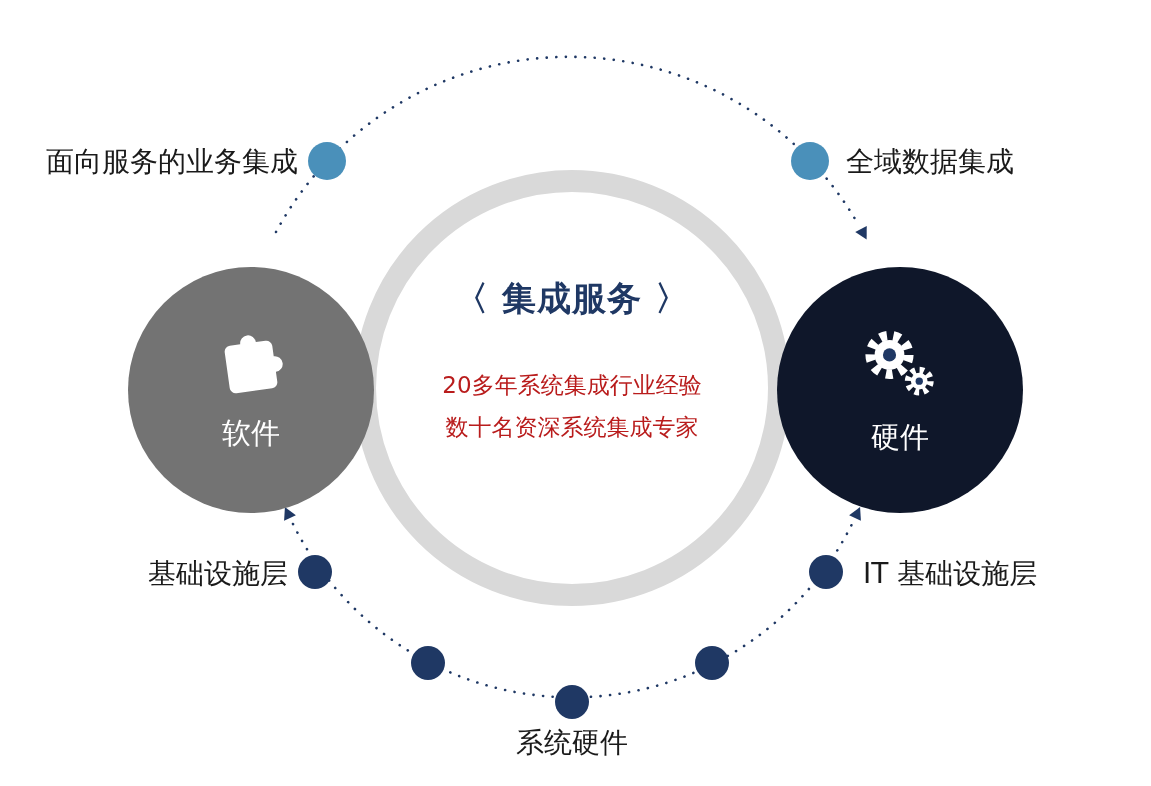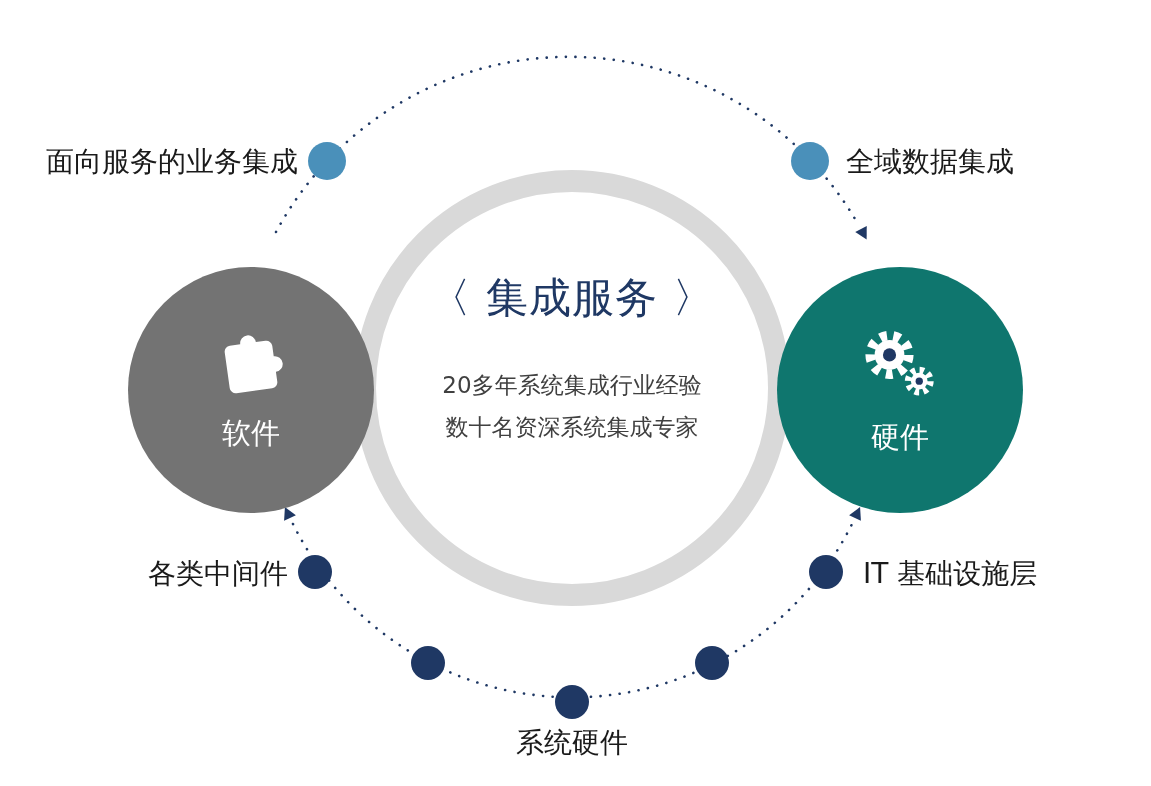--- a/index.html
+++ b/index.html
@@ -40,49 +40,49 @@
     left: 354px; top: 170px;
     width: 436px; height: 436px;
     padding-top: 106px;
     display: flex;
     flex-direction: column;
     align-items: center;
     text-align: center;
     z-index: 3;
   }
   .center-title {
-    font-size: 42px;
+    font-size: 34px;
     line-height: 44px;
-    font-weight: normal;
+    font-weight: bold;
     color: #1F3864;
     letter-spacing: 1px;
     margin-bottom: 44px;
     white-space: nowrap;
   }
   .center-sub {
     font-size: 23px;
     line-height: 42px;
-    color: #404040;
+    color: #b91c1c;
     white-space: nowrap;
     text-align: center;
   }
 
   
   .bigcircle {
     position: absolute;
     width: 246px; height: 246px;
     border-radius: 50%;
     display: flex;
     flex-direction: column;
     align-items: center;
     justify-content: center;
     z-index: 4;
   }
   .bigcircle.teal { left: 128px; top: 267px; background: #737373; }
-  .bigcircle.navy { left: 777px; top: 267px; background: #0f766e; }
+  .bigcircle.navy { left: 777px; top: 267px; background: #0f172a; }
   .circle-label { color: #ffffff; font-size: 29px; margin-top: 14px; white-space: nowrap; }
   .teal .icon { transform: rotate(-8deg); margin-top: 8px; }
   .navy .icon { margin-top: 2px; }
 
   
   .dot { position: absolute; border-radius: 50%; z-index: 5; }
   .dot.light { width: 38px; height: 38px; background: #4A90BA; }
   .dot.dark  { width: 34px; height: 34px; background: #1F3864; }
   .dot.lt { left: 308px; top: 142px; }
   .dot.rt { left: 791px; top: 142px; }
@@ -152,17 +152,17 @@
   <div class="dot light lt"></div>
   <div class="dot light rt"></div>
   <div class="dot dark b1"></div>
   <div class="dot dark b2"></div>
   <div class="dot dark b3"></div>
   <div class="dot dark b4"></div>
   <div class="dot dark b5"></div>
 
   <div class="sat-label tl-label">面向服务的业务集成</div>
   <div class="sat-label tr-label">全域数据集成</div>
-  <div class="sat-label b1-label">各类中间件</div>
+  <div class="sat-label b1-label">基础设施层</div>
   <div class="sat-label b3-label">系统硬件</div>
   <div class="sat-label b5-label">IT 基础设施层</div>
 
 </div>
 
 </body></html>

